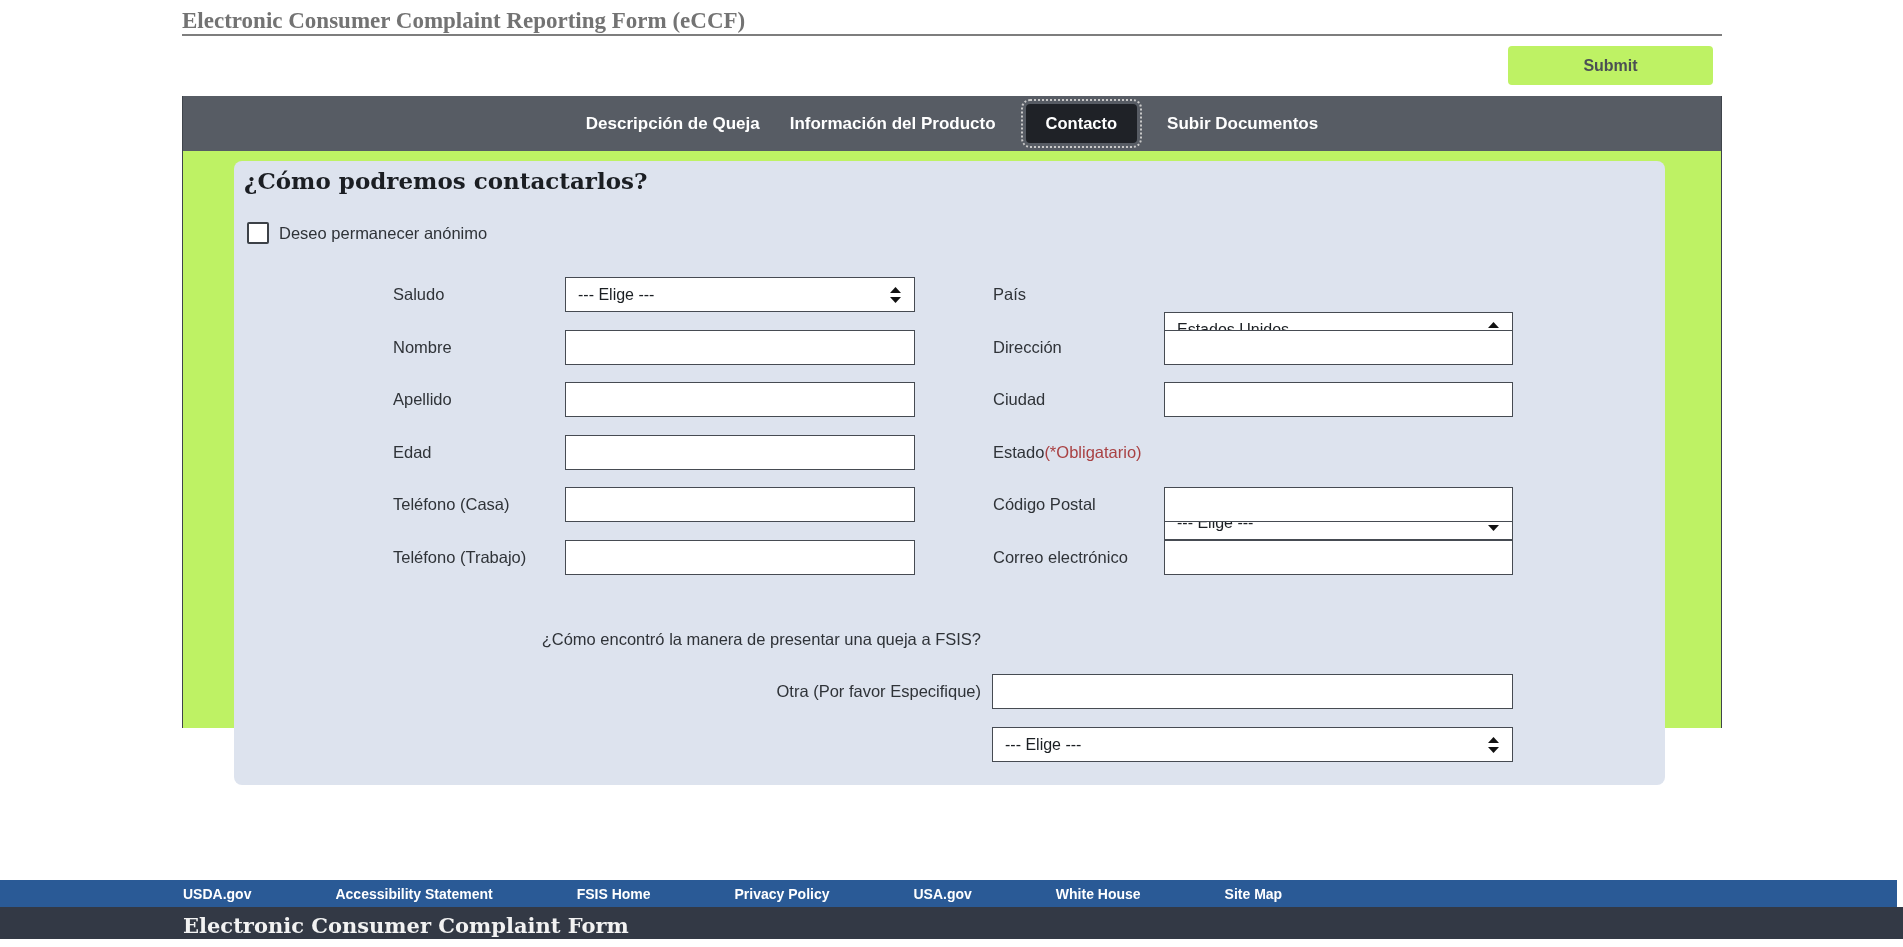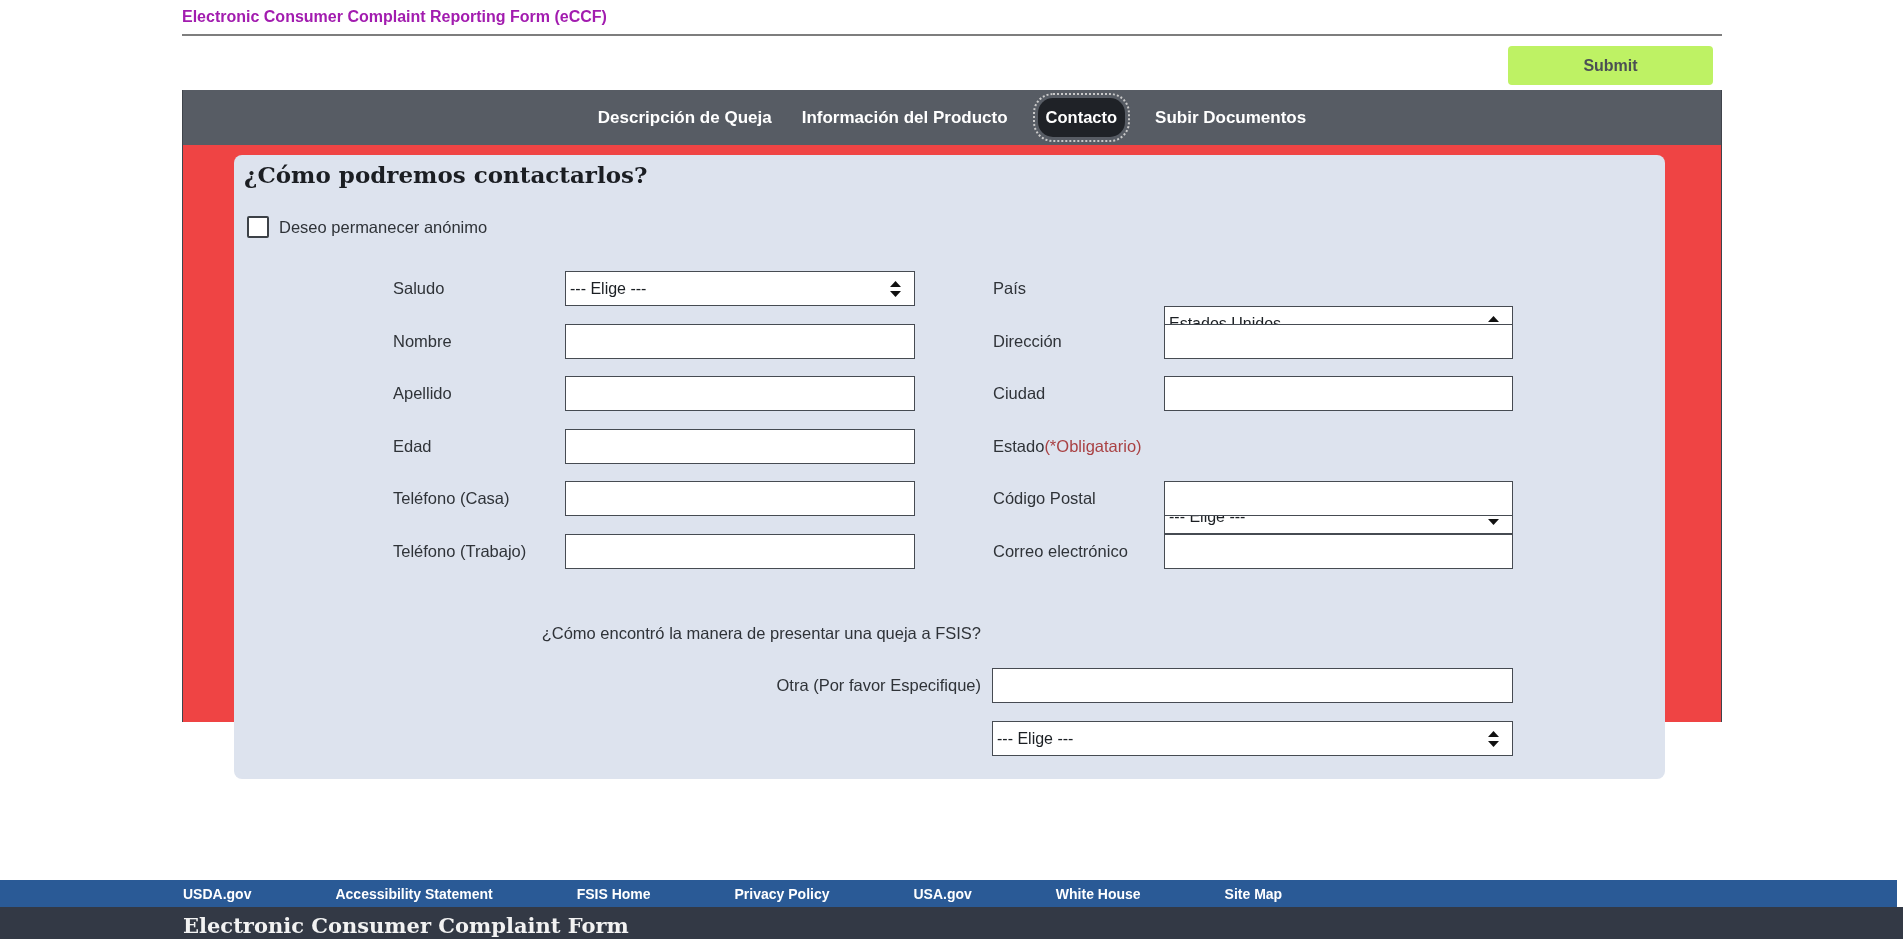--- a/index.html
+++ b/index.html
@@ -1,39 +1,39 @@
 <!DOCTYPE html>
 <html><head>
 <meta charset="utf-8">
 <style>
   * { box-sizing: border-box; margin: 0; padding: 0; }
   html, body { width: 1903px; height: 947px; background: #ffffff; overflow: hidden;
                font-family: "Liberation Sans", sans-serif; position: relative; }
 
   
-  .page-title { position: absolute; left: 182px; top: 8px; font-family: Liberation Sans, sans-serif;
-                font-weight: bold; font-size: 16px; color: #a21caf; letter-spacing: 0; }
+  .page-title { position: absolute; left: 182px; top: 8px; font-family: Liberation Serif, serif;
+                font-weight: bold; font-size: 23px; color: #737373; letter-spacing: 0; }
   .title-rule { position: absolute; left: 182px; top: 34px; width: 1540px; height: 2px;
                 background: #7e7e7e; }
 
   
   .submit-btn { position: absolute; left: 1508px; top: 46px; width: 205px; height: 39px;
                 background: #bef264; border: none; border-radius: 4px; color: #4b4f54;
                 font-family: "Liberation Sans", sans-serif; font-weight: bold; font-size: 16px;
                 cursor: pointer; }
 
   
-  .container { position: absolute; left: 182px; top: 90px; width: 1540px; height: 632px;
-               border-left: 1px solid #3f444b; border-right: 1px solid #3f444b; background: #ef4444; }
+  .container { position: absolute; left: 182px; top: 96px; width: 1540px; height: 632px;
+               border-left: 1px solid #3f444b; border-right: 1px solid #3f444b; background: #bef264; }
 
   
   .nav { height: 55px; background: #575c64; display: flex; justify-content: center;
          align-items: center; gap: 30px; }
   .tab { color: #ffffff; font-weight: bold; font-size: 17px; white-space: nowrap; cursor: pointer; }
-  .tab.active { background: #1f2227; font-size: 16.5px; padding: 10px 8px; border-radius: 15px;
+  .tab.active { background: #1f2227; font-size: 16.5px; padding: 10px 20px; border-radius: 4px;
                 outline: 2px dotted #c9c9c9; outline-offset: 3px; }
 
   
   .panel { position: absolute; left: 51px; top: 65px; width: 1431px; height: 624px;
            background: #dde3ee; border-radius: 8px; }
   .panel-heading { position: absolute; left: 10px; top: 6px; font-family: "DejaVu Serif", serif;
                    font-weight: bold; font-size: 23px; color: #1b1e23; }
 
   .checkbox { position: absolute; left: 13px; top: 61px; width: 22px; height: 22px;
               background: #ffffff; border: 2px solid #3c4147; border-radius: 2px; cursor: pointer; }
@@ -50,21 +50,21 @@
   .labX { left: 300px; width: 447px; justify-content: flex-end; text-align: right; }
   .fldX { left: 758px; width: 521px; }
 
   .rowa { top: 116px; } .rowb { top: 169px; } .rowc { top: 221px; }
   .rowd { top: 274px; } .rowe { top: 326px; } .rowf { top: 379px; }
   .rowg { top: 461px; } .rowh { top: 513px; }
 
   .tinput { height: 35px; width: 100%; background: #ffffff; border: 1px solid #464b52;
             font-size: 16px; font-family: "Liberation Sans", sans-serif; padding: 0 10px; color: #1b1f23; }
   .select { height: 35px; background: #ffffff; border: 1px solid #464b52; display: flex;
-            align-items: center; padding: 0 4px; font-size: 16px; color: #1b1f23;
+            align-items: center; padding: 0 12px; font-size: 16px; color: #1b1f23;
             cursor: pointer; position: relative; }
   .select .spin { position: absolute; right: 13px; top: 9px; width: 11px; height: 16px; }
 
   .req { color: #a94143; }
 
   .note { position: absolute; left: 0; top: 602px; width: 100%; text-align: center;
           font-size: 16px; color: #2f3338; }
 
   
   .fblue { position: absolute; left: 0; top: 880px; width: 1897px; height: 27px;

